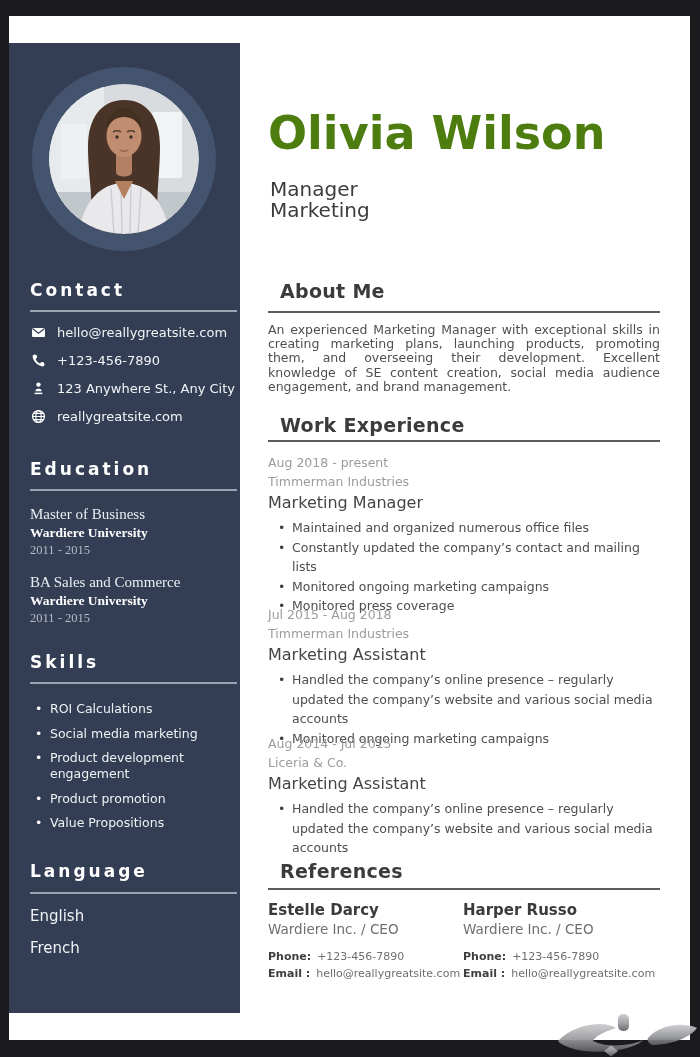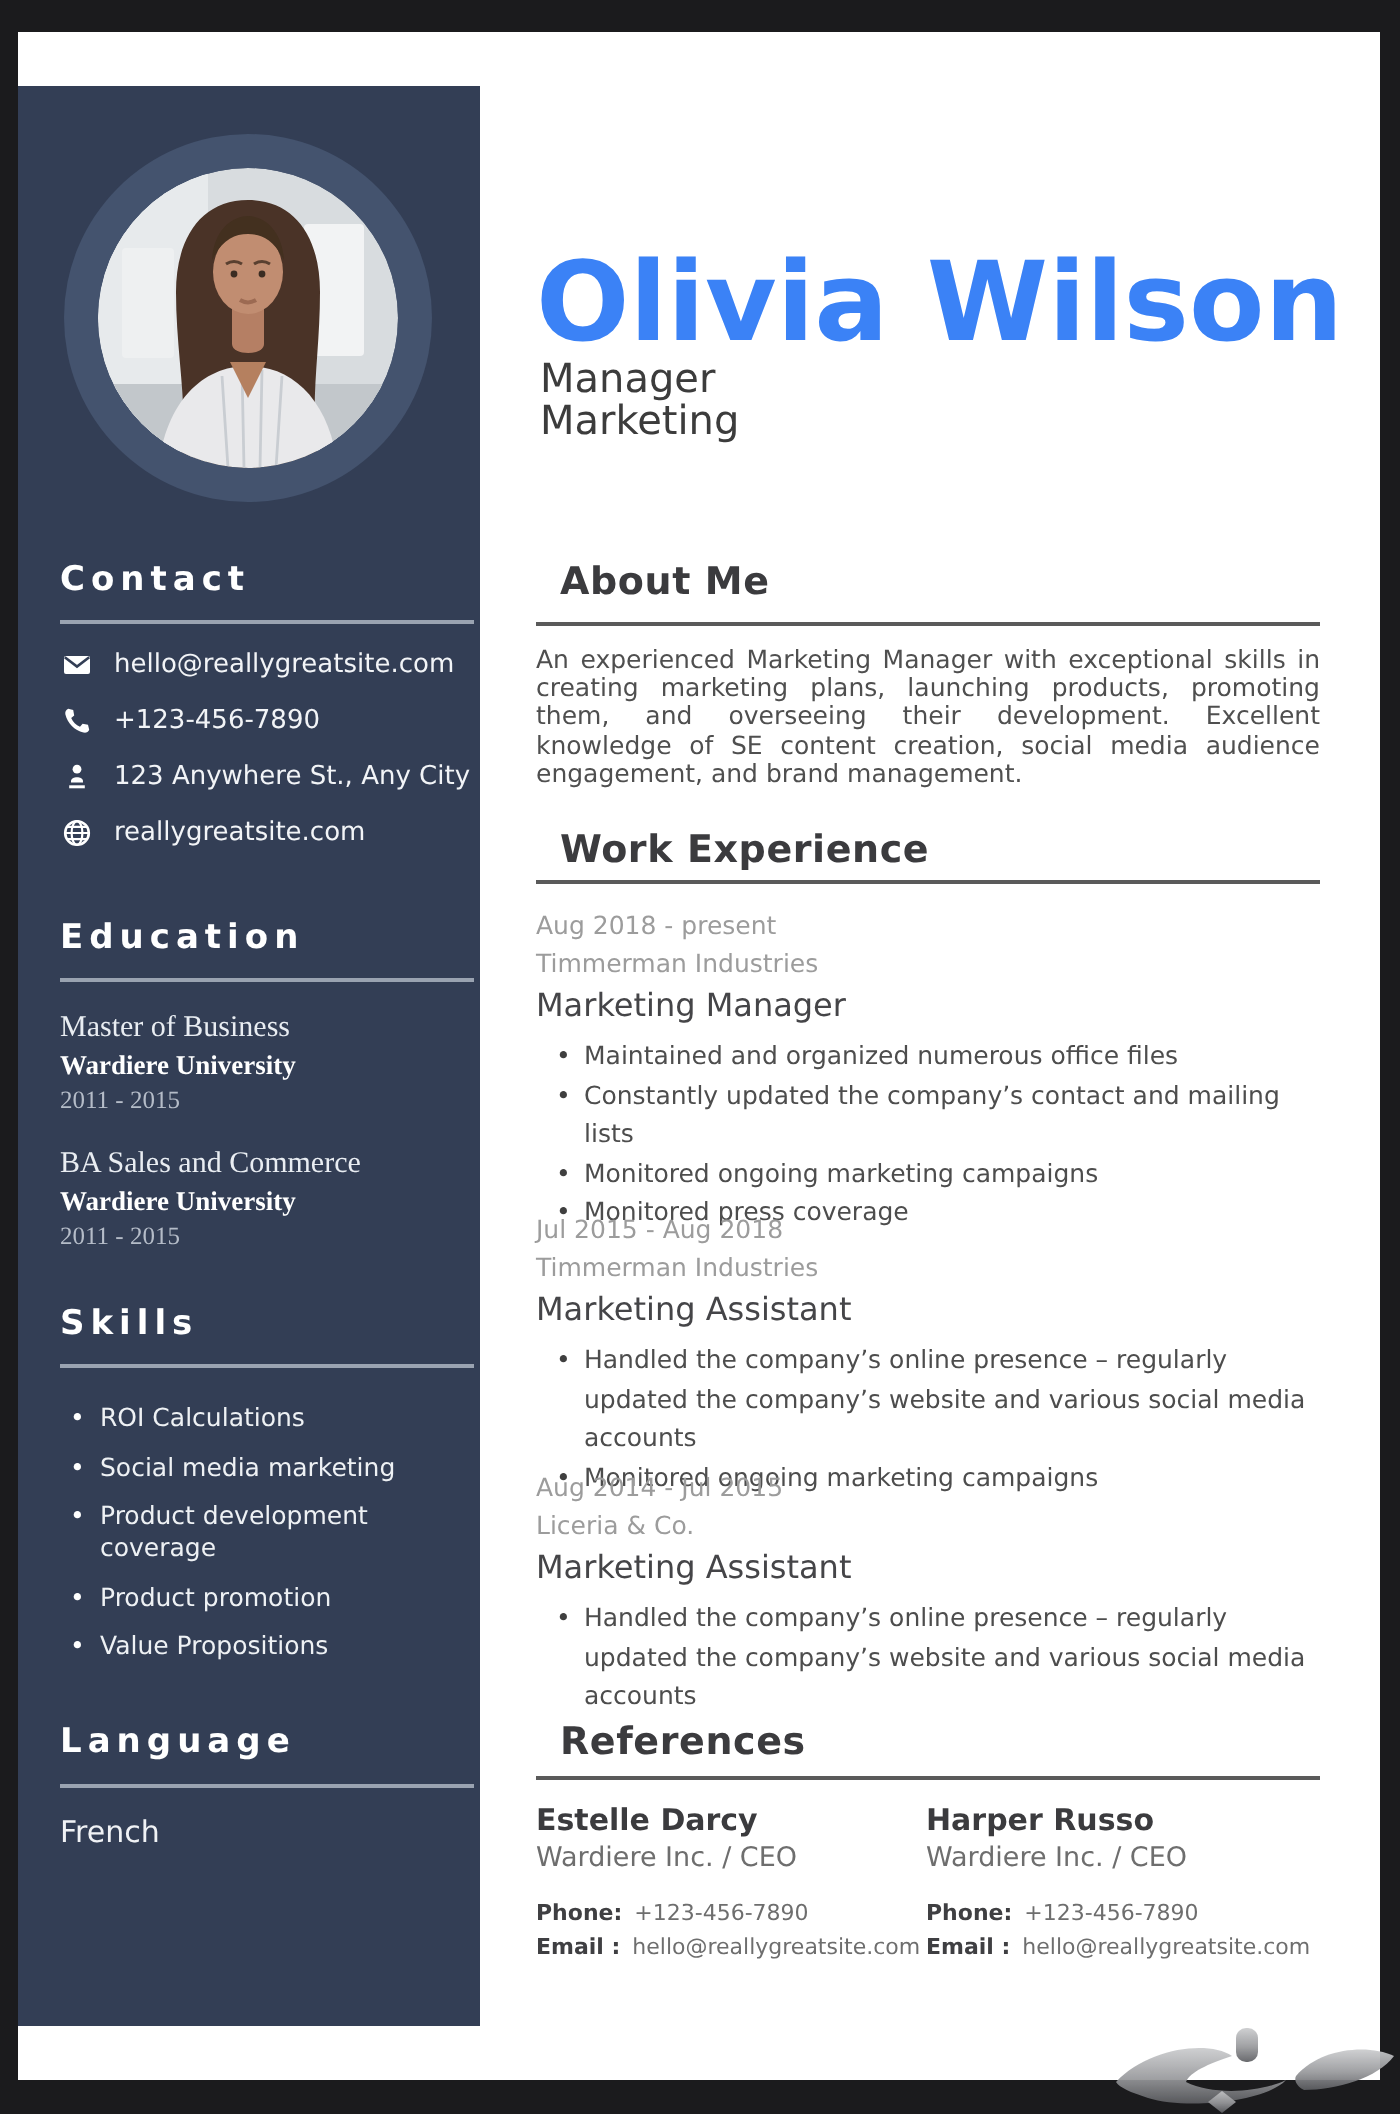--- a/index.html
+++ b/index.html
@@ -31,21 +31,21 @@
 
   ul.skill-list { list-style:none; }
   ul.skill-list li { position:relative; padding-left:20px; font-size:12.5px; line-height:16px; margin-bottom:8.5px; color:#eef1f4; }
   ul.skill-list li::before { content:"•"; position:absolute; left:5px; top:0; color:#ffffff; }
 
   .lang-item { font-size:15px; line-height:20px; color:#f0f2f5; margin-bottom:12px; }
 
   
   .main-abs { position:absolute; left:259px; width:392px; }
 
-  .name { top:108px; font-size:55px; line-height:54px; font-weight:800; color:#3b82f6; letter-spacing:0; white-space:nowrap; }
+  .name { top:90px; font-size:46px; line-height:54px; font-weight:800; color:#4d7c0f; letter-spacing:0; white-space:nowrap; }
   .subtitle { top:160px; left:261px; font-size:20px; line-height:21px; color:#3c3c3c; }
 
   .m-h { font-size:19px; font-weight:bold; color:#3b3b3e; letter-spacing:.3px;margin-left:12px; }
   .m-rule { height:2px; background:#5a5a5a; }
 
   .about-p { font-size:12.5px; line-height:14.2px; color:#4f4f4f; text-align:justify; }
 
   .job-dates, .job-company { font-size:12.5px; line-height:19px; color:#9c9c9c; }
   .job-title { font-size:16px; line-height:24px; color:#454548; }
   ul.job-bullets { list-style:none; margin-top:3px; }
@@ -152,31 +152,32 @@
       </div>
 
       <div class="sb-section" style="top:609px">
         <div class="sb-h">Skills</div>
       </div>
       <div class="sb-rule" style="top:639px"></div>
       <div class="sb-section" style="top:658px">
         <ul class="skill-list">
           <li>ROI Calculations</li>
           <li>Social media marketing</li>
-          <li>Product development coverage</li>
+          <li>Product development engagement</li>
           <li>Product promotion</li>
           <li>Value Propositions</li>
         </ul>
       </div>
 
       <div class="sb-section" style="top:818px">
         <div class="sb-h">Language</div>
       </div>
       <div class="sb-rule" style="top:849px"></div>
       <div class="sb-section" style="top:863px">
+        <div class="lang-item">English</div>
         <div class="lang-item">French</div>
       </div>
 
     </aside>
 
     <div class="main-abs name">Olivia Wilson</div>
     <div class="main-abs subtitle" style="left:261px; top:163px">
       <div>Manager</div>
       <div>Marketing</div>
     </div>

